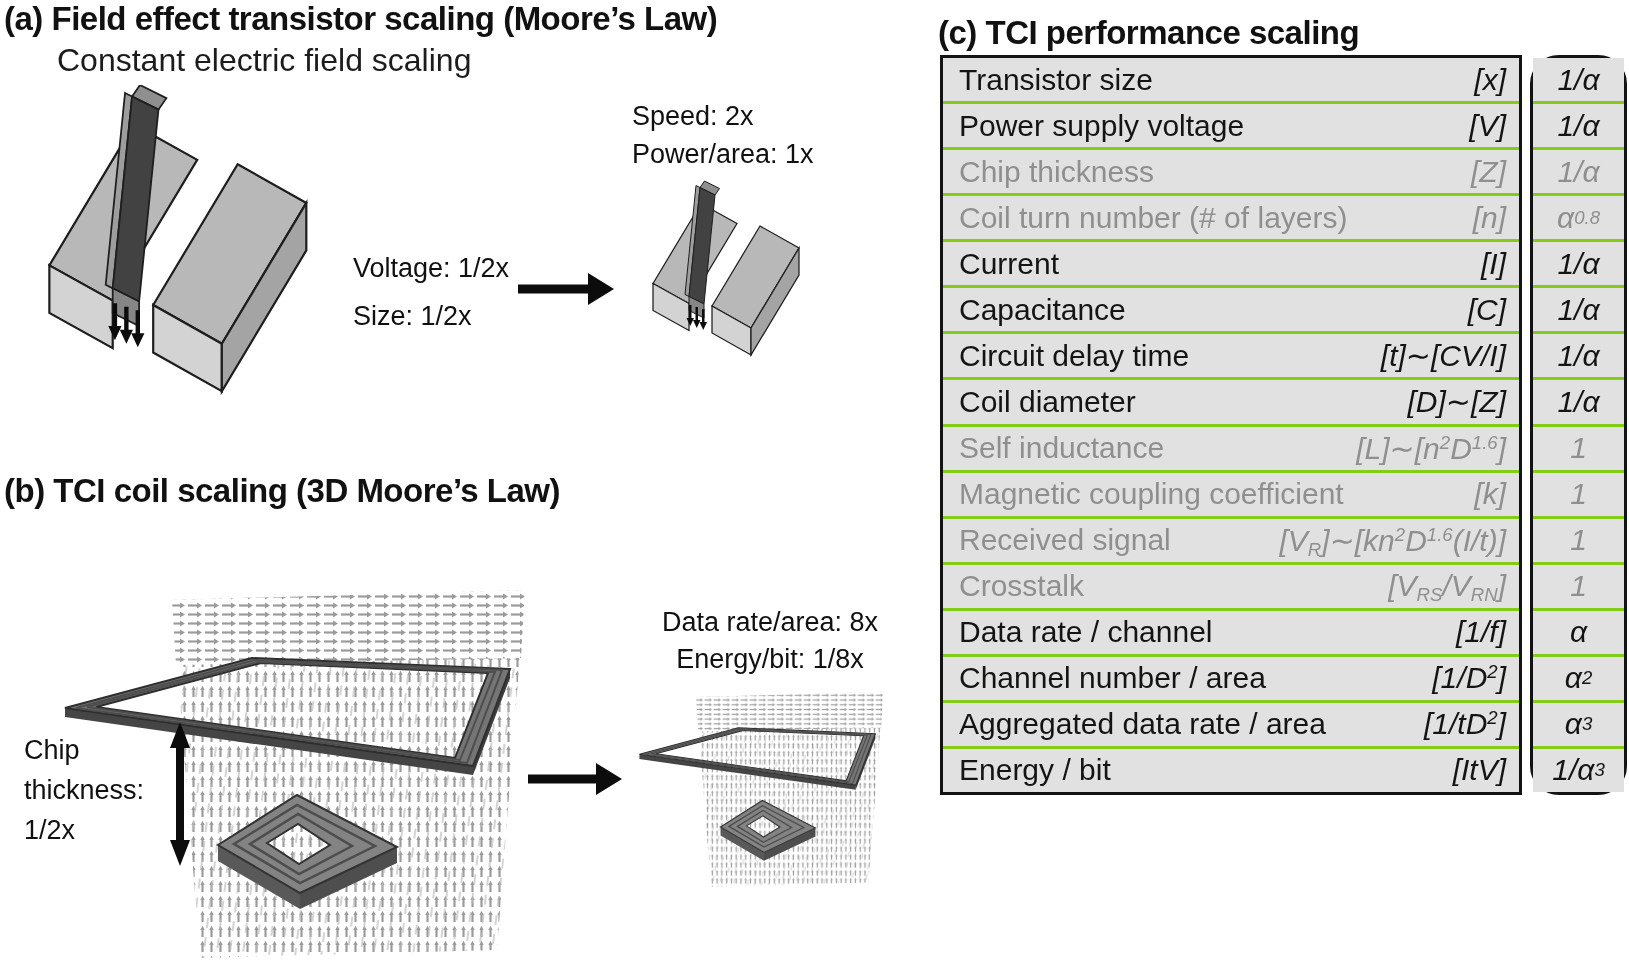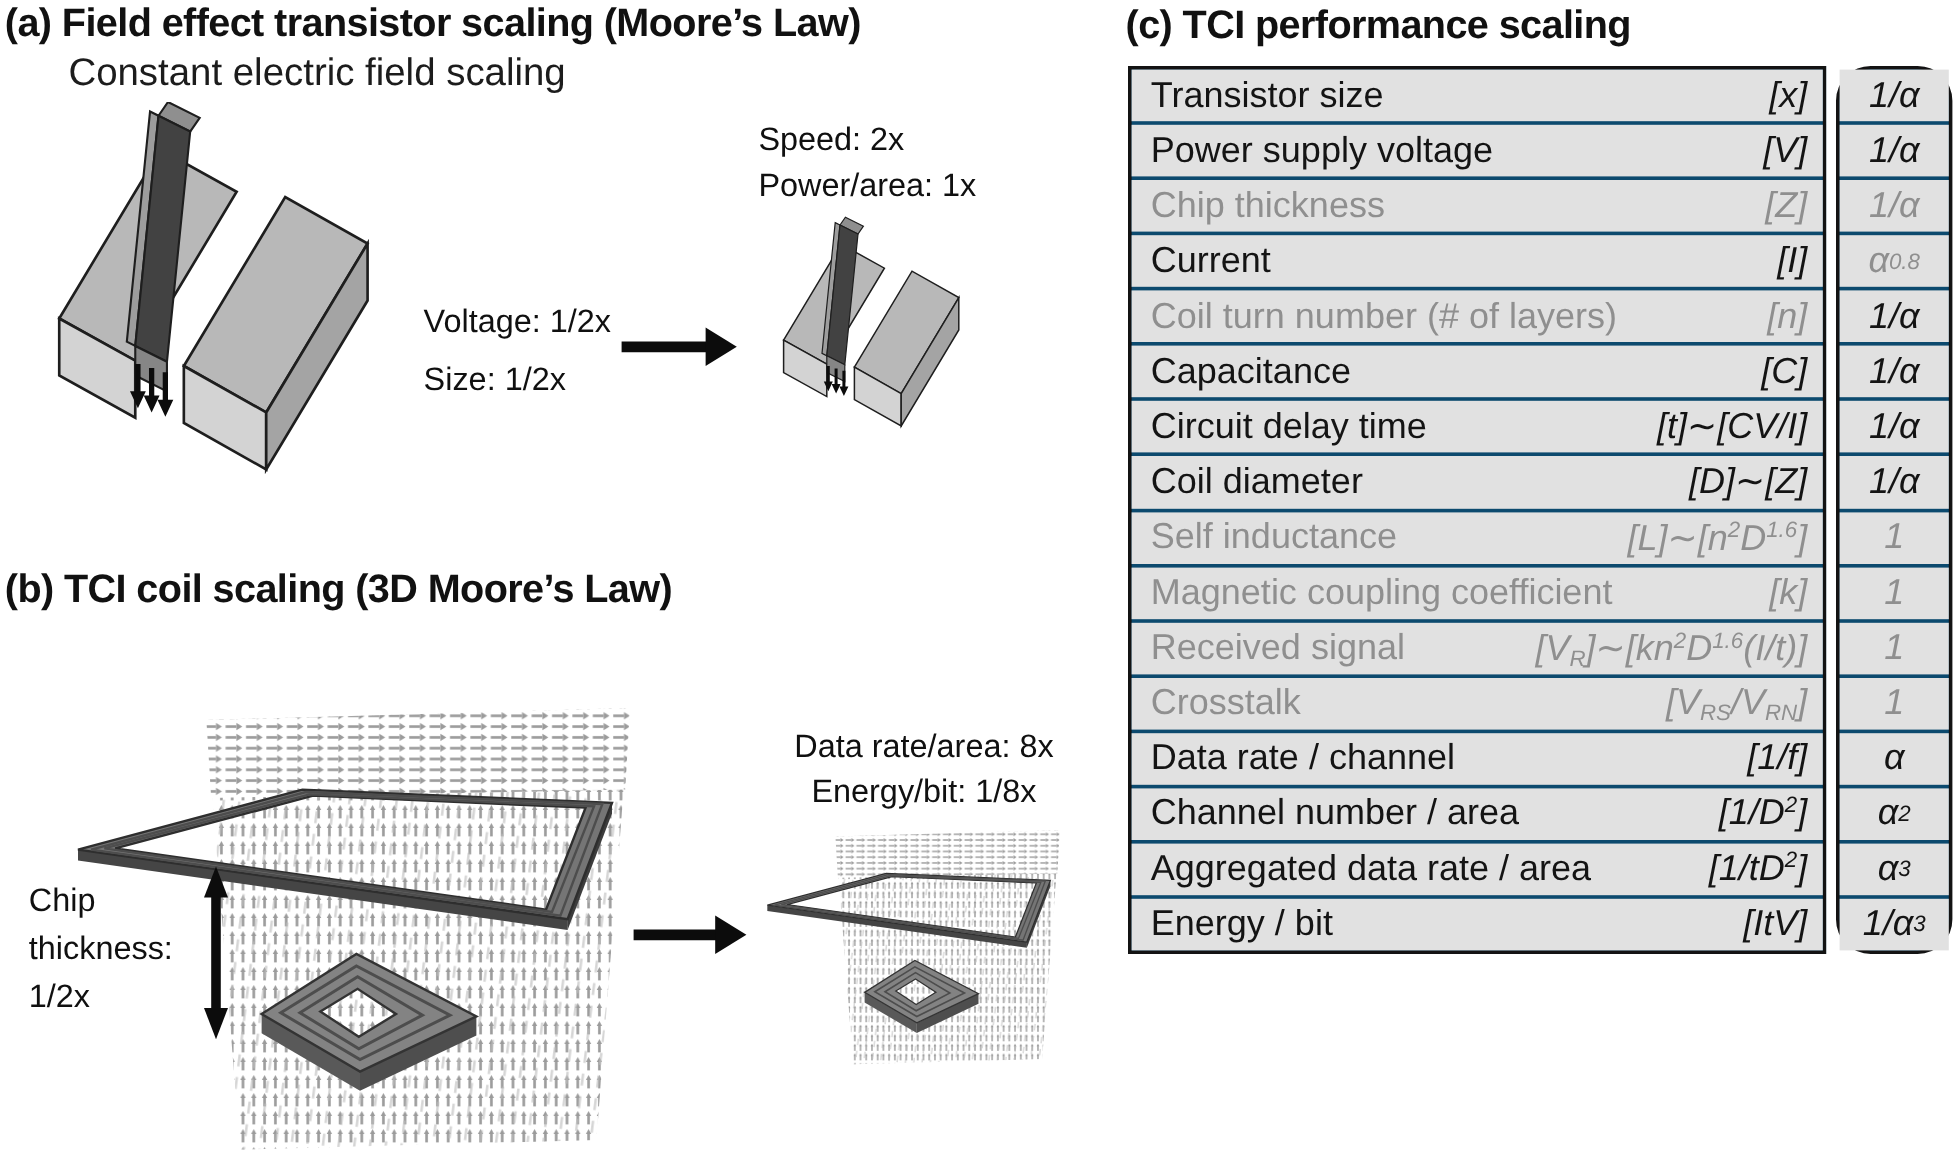--- a/index.html
+++ b/index.html
@@ -5,21 +5,21 @@
   html,body{margin:0;padding:0;background:#fff;}
   .canvas{position:relative;width:1629px;height:967px;background:#ffffff;overflow:hidden;
           font-family:"Liberation Sans","DejaVu Sans",sans-serif;color:#111;}
   .abs{position:absolute;}
   .heading{font-weight:bold;font-size:33px;line-height:1.15;white-space:nowrap;letter-spacing:-0.5px;}
   .subheading{font-size:32px;line-height:1.15;white-space:nowrap;color:#1c1c1c;}
   .ann{font-size:27px;white-space:nowrap;color:#101010;}
   .ann div{height:auto;}
   
   #tci-table{position:absolute;left:940px;top:55px;width:687px;height:740px;display:flex;}
-  .tbox{border:3px solid #131313;background:#0c4a6e;display:grid;grid-auto-rows:1fr;row-gap:3px;
+  .tbox{border:3px solid #131313;background:#84cc16;display:grid;grid-auto-rows:1fr;row-gap:3px;
         box-sizing:border-box;height:100%;}
   .label-box{width:582px;}
   .gapcol{width:8px;background:#ffffff;}
   .value-box{flex:1;border-radius:29px;}
   .cell{background:#e1e1e1;display:flex;align-items:center;font-size:30px;white-space:nowrap;overflow:hidden;}
   .label-cell{justify-content:space-between;padding:0 13px 0 16px;}
   .value-cell{justify-content:center;padding:0 2px;}
   .rowsym,.value-cell{font-style:italic;}
   .gray{color:#8f8f8f;}
   .dark{color:#141414;}
@@ -148,46 +148,46 @@
   <div class="abs ann" style="left:24px;top:730px;line-height:40px;">
     <div>Chip</div>
     <div>thickness:</div>
     <div>1/2x</div>
   </div>
   <div class="abs ann" style="left:600px;top:604px;width:340px;text-align:center;line-height:37px;">
     <div>Data rate/area: 8x</div>
     <div>Energy/bit: 1/8x</div>
   </div>
 
-  <div class="abs heading" style="left:938px;top:2px;">
+  <div class="abs heading" style="left:938px;top:14px;">
     <span>(c)</span>
     <span>TCI performance scaling</span>
   </div>
 
   <div id="tci-table">
     <div class="tbox label-box" id="label-box">
         <div class="cell label-cell dark">
           <span class="rowlabel">Transistor size</span>
           <span class="rowsym">[x]</span>
         </div>
         <div class="cell label-cell dark">
           <span class="rowlabel">Power supply voltage</span>
           <span class="rowsym">[V]</span>
         </div>
         <div class="cell label-cell gray">
           <span class="rowlabel">Chip thickness</span>
           <span class="rowsym">[Z]</span>
         </div>
+        <div class="cell label-cell gray">
+          <span class="rowlabel">Coil turn number (# of layers)</span>
+          <span class="rowsym">[n]</span>
+        </div>
         <div class="cell label-cell dark">
           <span class="rowlabel">Current</span>
           <span class="rowsym">[I]</span>
-        </div>
-        <div class="cell label-cell gray">
-          <span class="rowlabel">Coil turn number (# of layers)</span>
-          <span class="rowsym">[n]</span>
         </div>
         <div class="cell label-cell dark">
           <span class="rowlabel">Capacitance</span>
           <span class="rowsym">[C]</span>
         </div>
         <div class="cell label-cell dark">
           <span class="rowlabel">Circuit delay time</span>
           <span class="rowsym">[t]∼[CV/I]</span>
         </div>
         <div class="cell label-cell dark">

